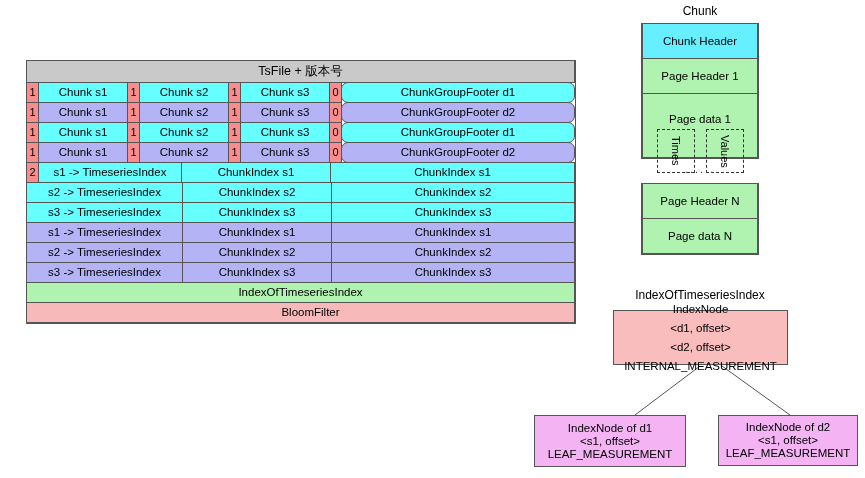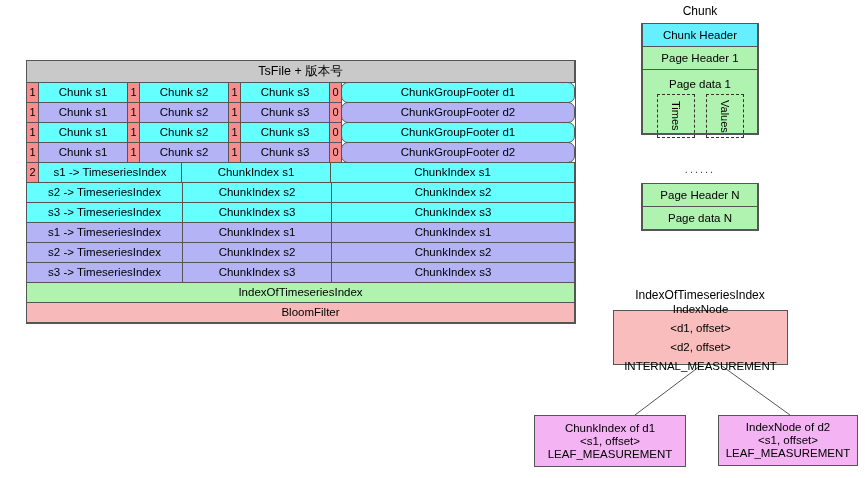--- a/index.html
+++ b/index.html
@@ -49,24 +49,24 @@
   .w-idx2{flex:0 0 150px;}
   .w-idx3{flex:1 1 auto;}
   .w-full{flex:1 1 auto;}
 
   
   #chunk-title{left:620px;top:4px;width:160px;text-align:center;font-size:12px;}
   #chunk-box{left:641px;top:23px;width:118px;border:1px solid #555;}
   .cbox{
     box-sizing:border-box;border:1px solid #555;margin-top:-1px;
     display:flex;align-items:center;justify-content:center;
-    font-size:11.5px;height:24px;background:#b0f2b0;
+    font-size:11.5px;height:36px;background:#b0f2b0;
   }
   .cbox.header{background:#66f0ff;}
-  #page-data-1{height:65px;display:block;position:relative;padding-top:8px;}
+  #page-data-1{height:65px;display:block;position:relative;padding-top:19px;}
   #page-data-1 .pd-label{text-align:center;font-size:11.5px;line-height:13px;}
   .dashrow{display:flex;justify-content:space-around;padding:3px 8px 0 8px;}
   .dashbox{
     border:1px dashed #333;width:38px;height:44px;
     display:flex;align-items:center;justify-content:center;
     box-sizing:border-box;
   }
   .vtext{
     writing-mode:vertical-rl;
     text-orientation:mixed;
@@ -227,21 +227,21 @@
 </svg>
 
 <div class="abs" id="node-root">
   <div>IndexNode</div>
   <div>&lt;d1, offset&gt;</div>
   <div>&lt;d2, offset&gt;</div>
   <div>INTERNAL_MEASUREMENT</div>
 </div>
 
 <div class="abs" id="node-d1">
-  <div>ChunkIndex of d1</div>
+  <div>IndexNode of d1</div>
   <div>&lt;s1, offset&gt;</div>
   <div>LEAF_MEASUREMENT</div>
 </div>
 
 <div class="abs" id="node-d2">
   <div>IndexNode of d2</div>
   <div>&lt;s1, offset&gt;</div>
   <div>LEAF_MEASUREMENT</div>
 </div>
 

